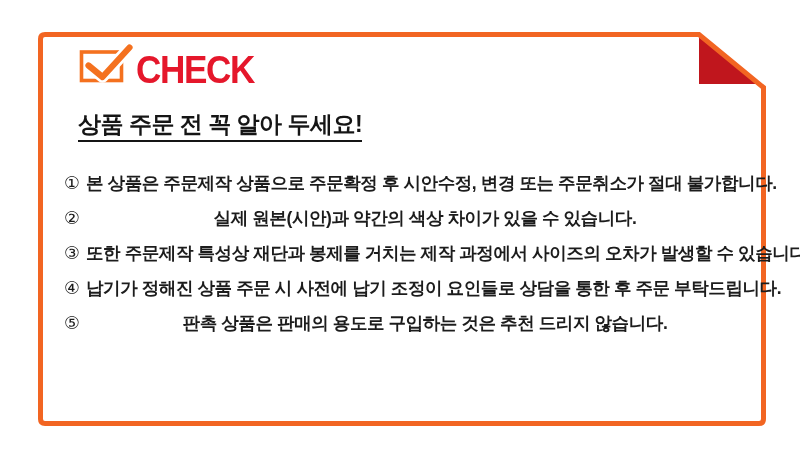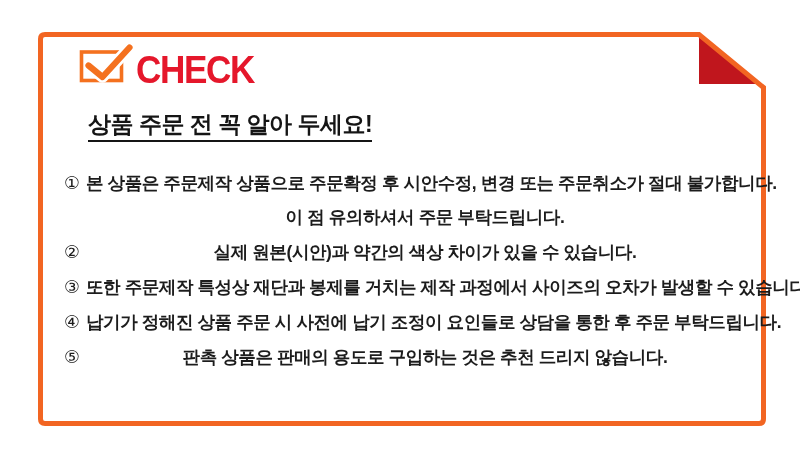--- a/index.html
+++ b/index.html
@@ -46,21 +46,21 @@
     font-weight: 800;
     color: #E5172B;
     letter-spacing: -1.5px;
     transform: scaleX(0.9);
     transform-origin: 0 0;
     white-space: nowrap;
   }
   
   .heading {
     position: absolute;
-    left: 88px;
+    left: 78px;
     top: 111px;
     margin: 0;
     display: inline-block;
     font-size: 23px;
     line-height: 27px;
     font-weight: 800;
     color: #151515;
     letter-spacing: -0.5px;
     border-bottom: 2.5px solid #151515;
     padding-bottom: 2px;
@@ -115,21 +115,20 @@
     <span class="check-word">CHECK</span>
   </div>
 
   <h1 class="heading">상품 주문 전 꼭 알아 두세요!</h1>
 
   <div class="items">
 
     <div class="item">
       <span class="marker">①</span>
       <span class="line">본 상품은 주문제작 상품으로 주문확정 후 시안수정, 변경 또는 주문취소가 절대 불가합니다.</span>
-      <span class="line">이 점 유의하셔서 주문 부탁드립니다.</span>
     </div>
 
     <div class="item">
       <span class="marker">②</span>
       <span class="line">실제 원본(시안)과 약간의 색상 차이가 있을 수 있습니다.</span>
     </div>
 
     <div class="item">
       <span class="marker">③</span>
       <span class="line">또한 주문제작 특성상 재단과 봉제를 거치는 제작 과정에서 사이즈의 오차가 발생할 수 있습니다.</span>

